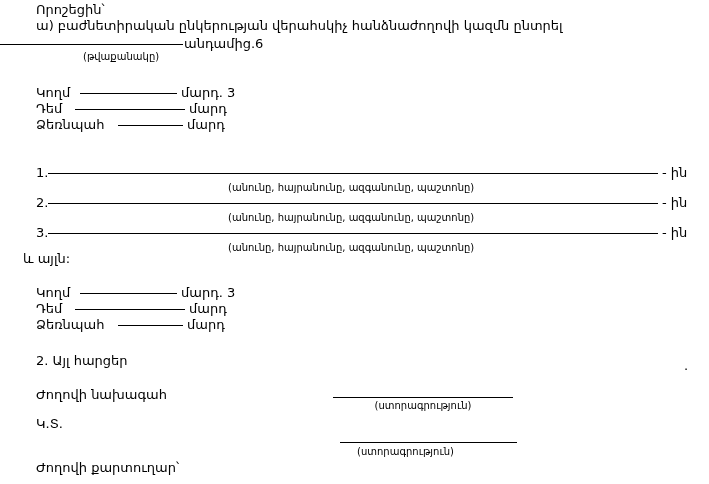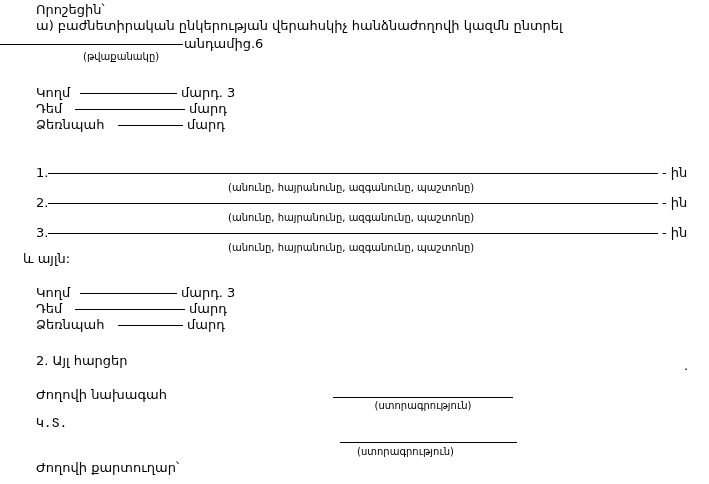--- a/index.html
+++ b/index.html
@@ -69,19 +69,19 @@
   <div class="line" style="left:118px; top:325px; width:65px;"></div>
   <div class="t" style="left:187px; top:318px;">մարդ</div>
 
   <div class="t" style="left:36px; top:354px;">2. Այլ հարցեր</div>
   <div class="t" style="left:684px; top:359px;">.</div>
 
   <div class="t" style="left:36px; top:388px;">Ժողովի նախագահ</div>
   <div class="line" style="left:333px; top:397px; width:180px;"></div>
   <div class="t cap" style="left:333px; top:400px; width:180px; text-align:center; white-space:nowrap;">(ստորագրություն)</div>
 
-  <div class="t" style="left:36px; top:417px;font-family:Liberation Mono, monospace;">Կ.Տ.</div>
+  <div class="t" style="left:36px; top:417px;">Կ.Տ.</div>
 
   <div class="t" style="left:36px; top:436px;margin-top:25px;">Ժողովի քարտուղար՝</div>
   <div class="line" style="left:340px; top:442px; width:177px;"></div>
   <div class="t cap" style="left:357px; top:446px;">(ստորագրություն)</div>
 
 </div>
 
 </body></html>

